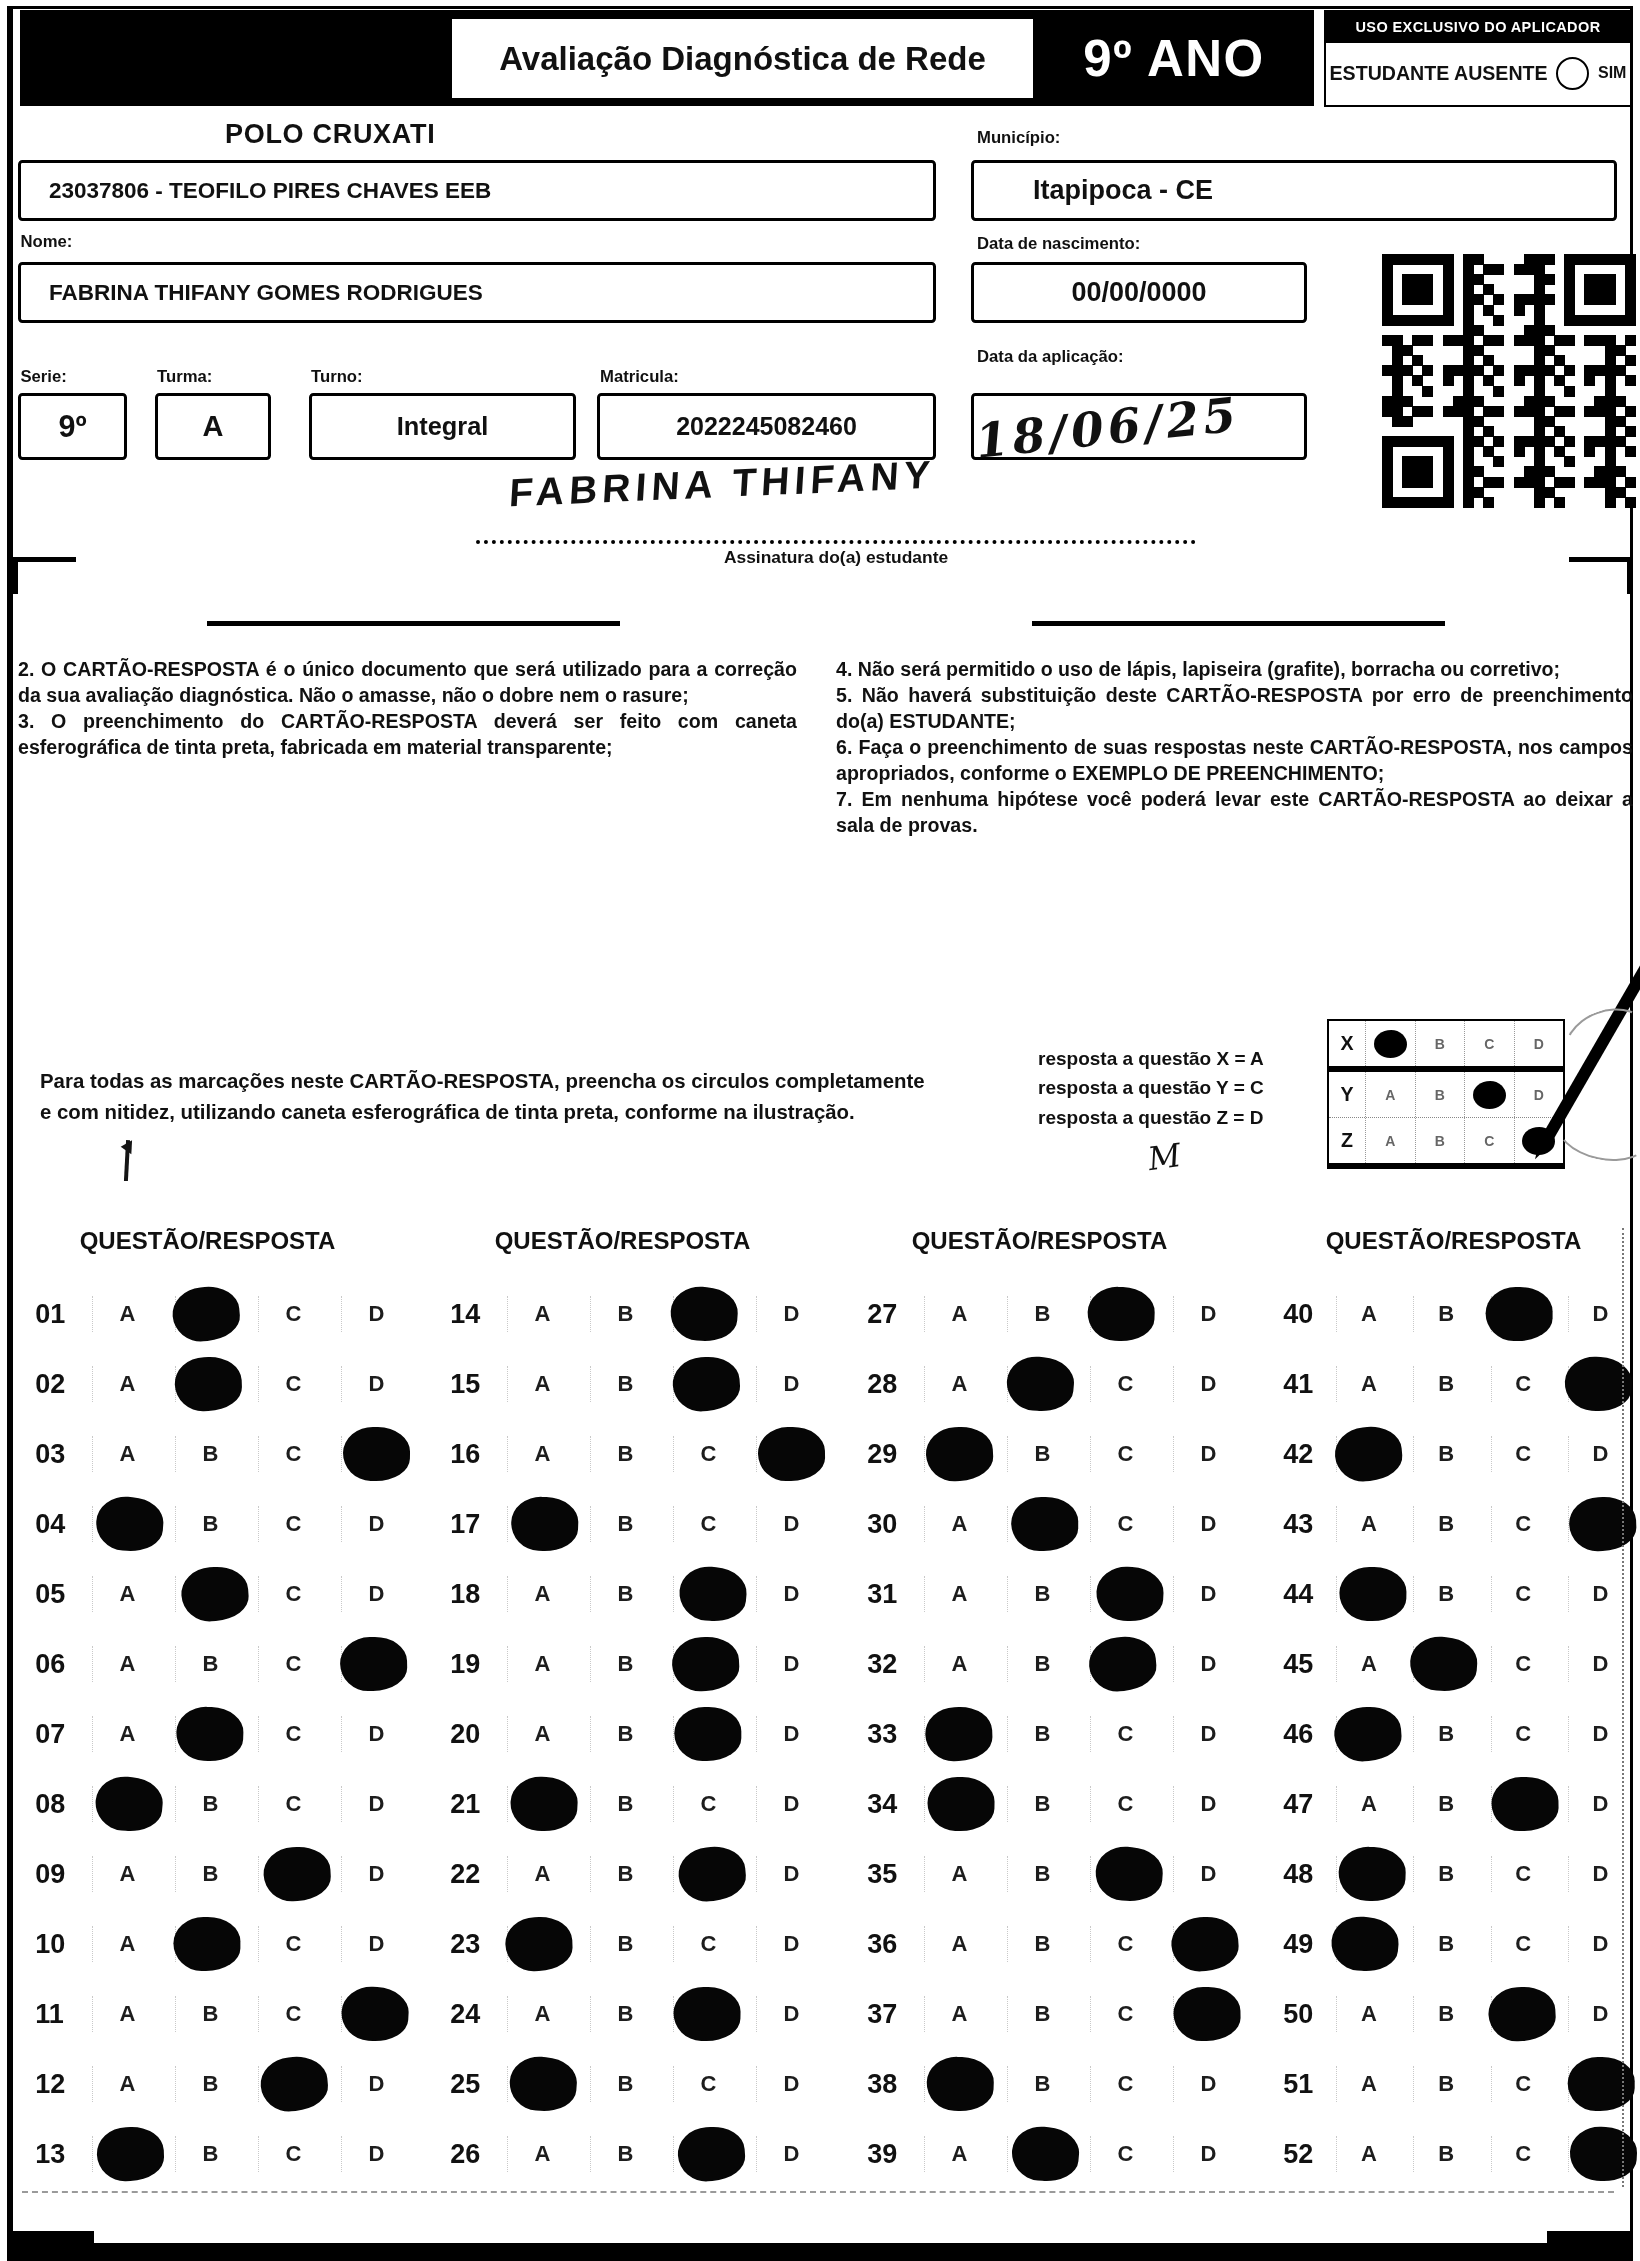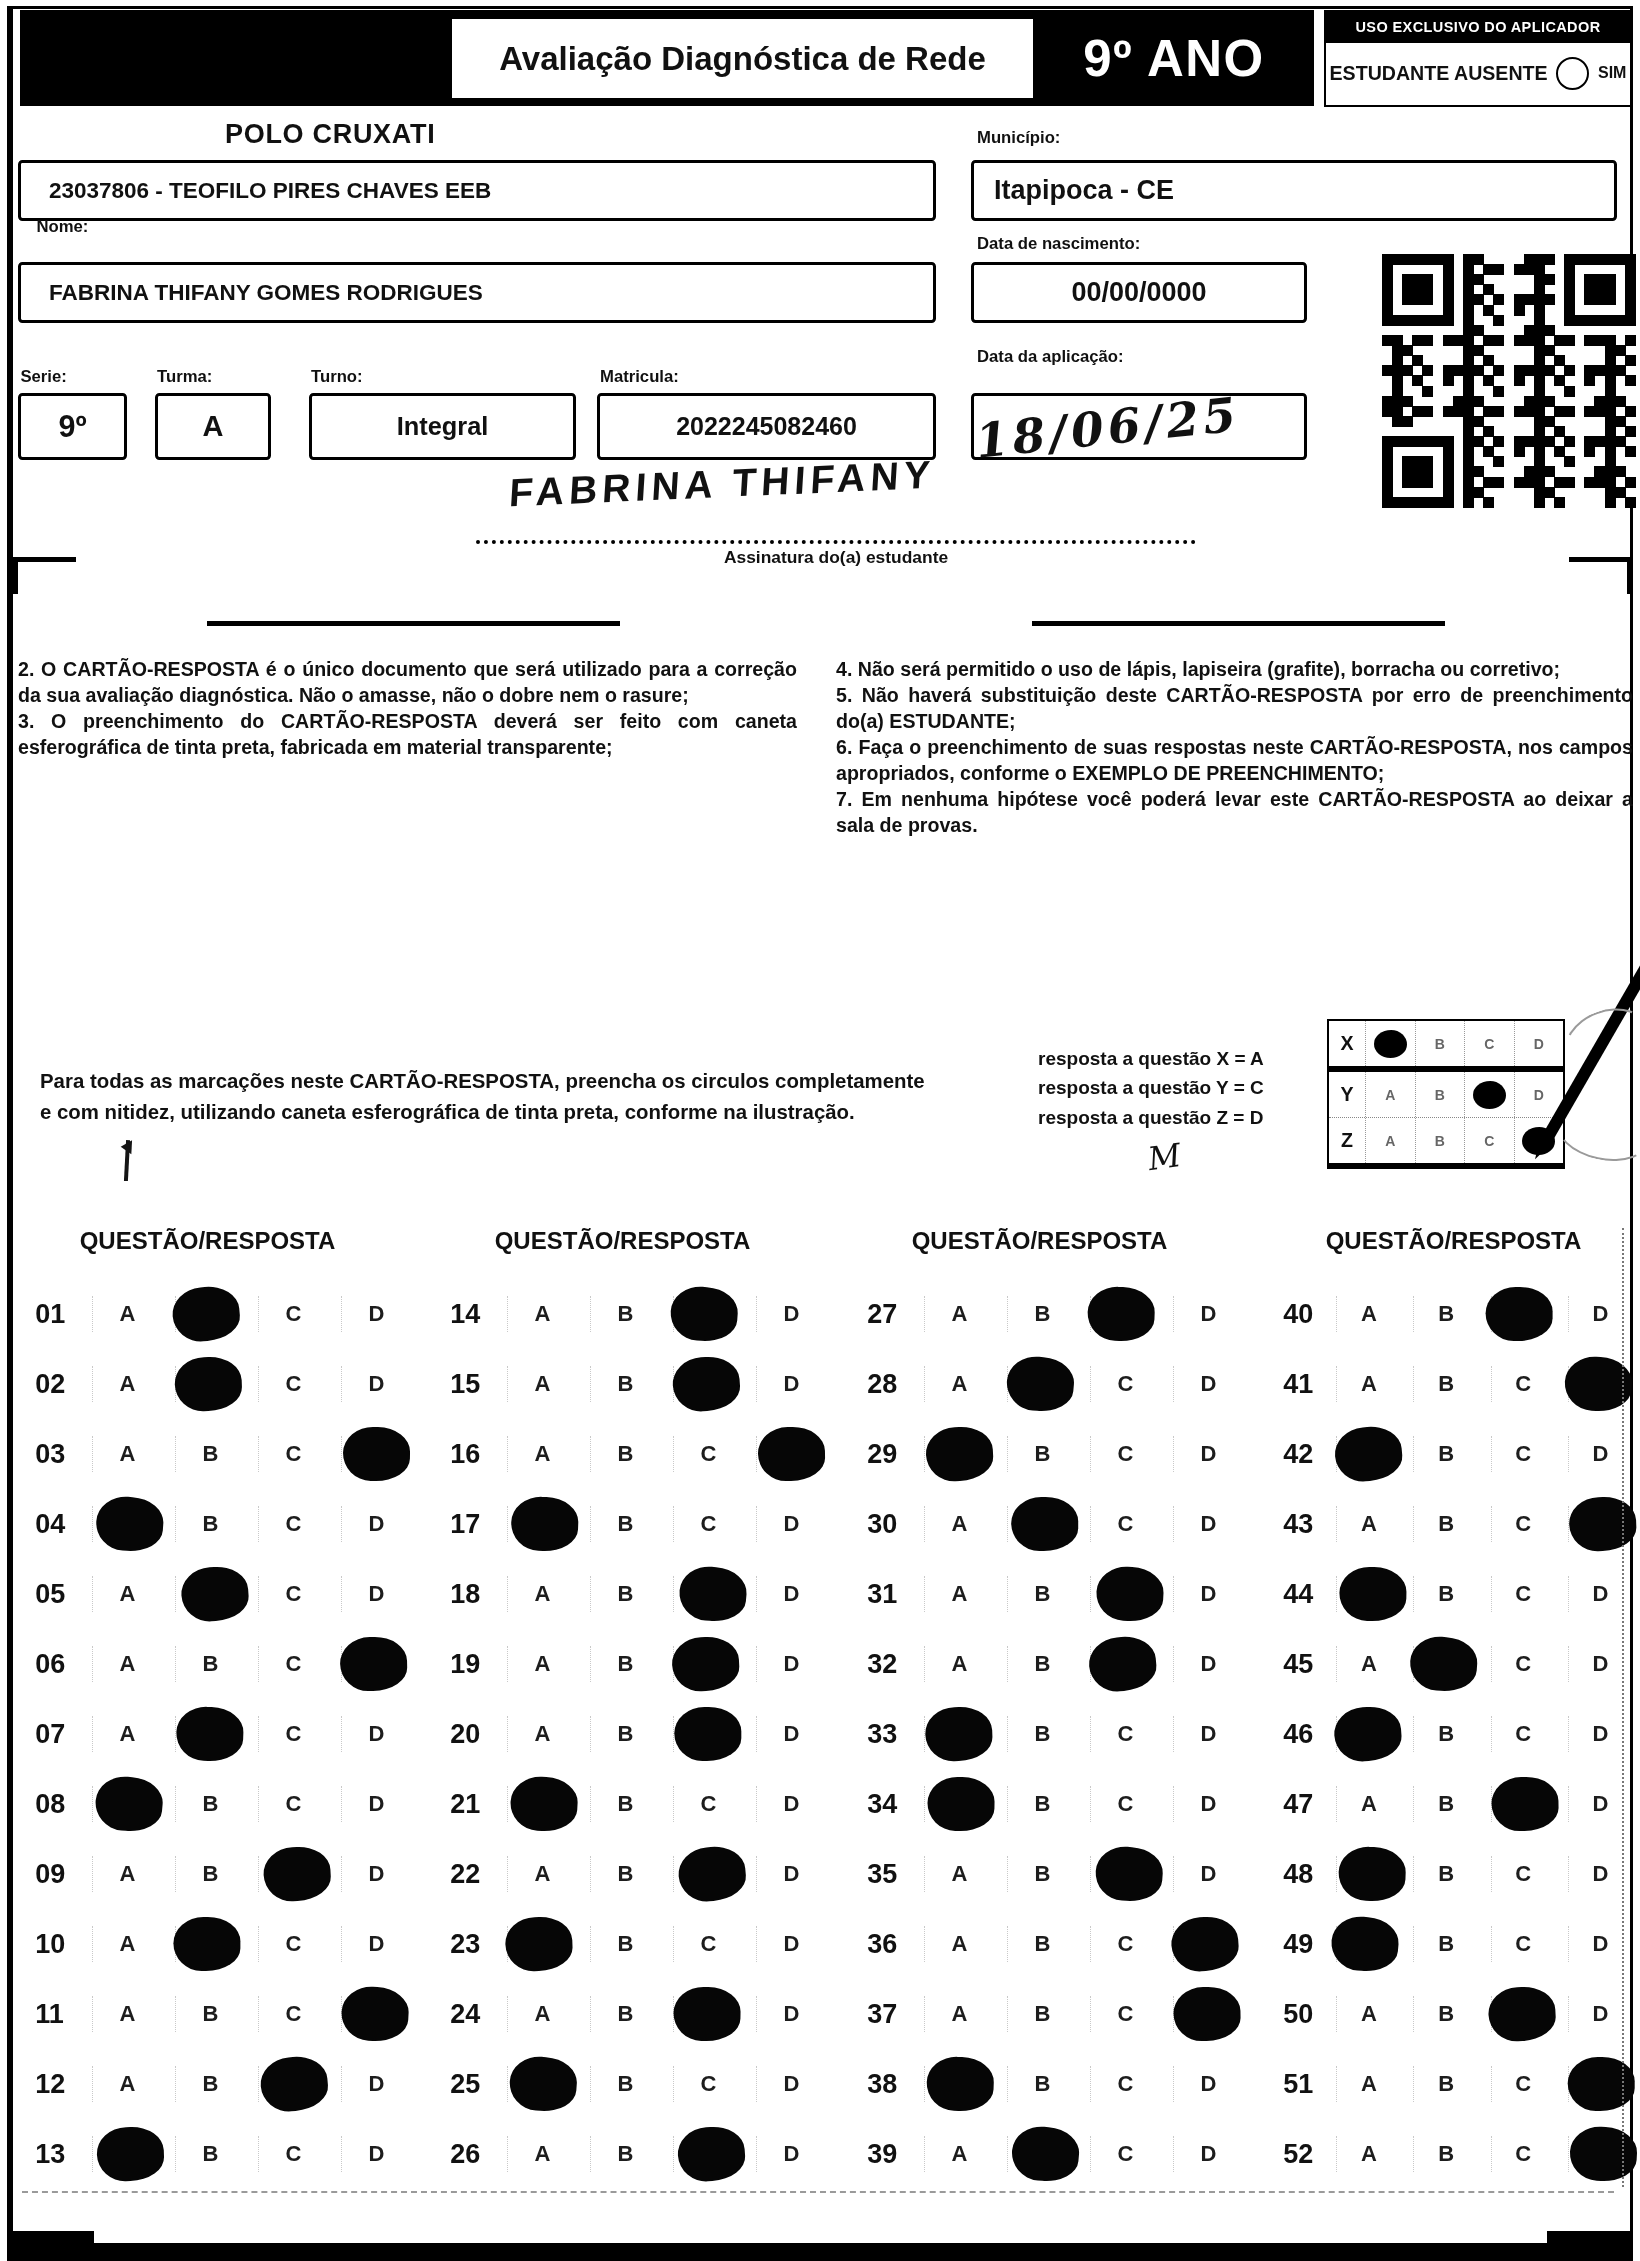--- a/index.html
+++ b/index.html
@@ -27,22 +27,22 @@
   .uso-circle{width:29px;height:29px;border:2.2px solid #000;border-radius:50%;background:#fff;}
   .uso-sim{font-size:16px;font-weight:bold;}
 
   
   .lbl{font-size:16.7px;font-weight:bold;}
   .fbox{border:3.6px solid #000;border-radius:4.4px;box-sizing:border-box;display:flex;align-items:center;background:#fff;}
   .lbl-local{left:20.4px;top:128px;margin-top:40px;}
   .val-local{left:225px;top:119px;font-size:27px;font-weight:bold;letter-spacing:0.7px;}
   .lbl-muni{left:977px;top:128px;}
   .box-school{left:18px;top:160px;width:918px;height:61px;padding-left:28px;font-size:22.5px;font-weight:bold;}
-  .box-muni{left:971px;top:160px;width:646px;height:61px;padding-left:20px;font-size:27px;font-weight:bold;}
-  .lbl-nome{left:20.4px;top:217px;margin-left:16px;}
+  .box-muni{left:971px;top:160px;width:646px;height:61px;padding-left:59px;font-size:27px;font-weight:bold;}
+  .lbl-nome{left:20.4px;top:232px;}
   .lbl-nasc{left:977px;top:234px;}
   .box-nome{left:18px;top:262px;width:918px;height:61px;padding-left:28px;font-size:22.5px;font-weight:bold;}
   .box-nasc{left:971px;top:262px;width:336px;height:61px;justify-content:center;font-size:27px;font-weight:bold;}
   .lbl-serie{left:20.4px;top:367px;}
   .lbl-turma{left:157px;top:367px;}
   .lbl-turno{left:311px;top:367px;}
   .lbl-matr{left:600px;top:367px;}
   .lbl-aplic{left:977px;top:347px;}
   .box-serie{left:18px;top:393px;width:109px;height:67px;justify-content:center;font-size:30.5px;font-weight:bold;}
   .box-turma{left:155px;top:393px;width:116px;height:67px;justify-content:center;font-size:29px;font-weight:bold;}

